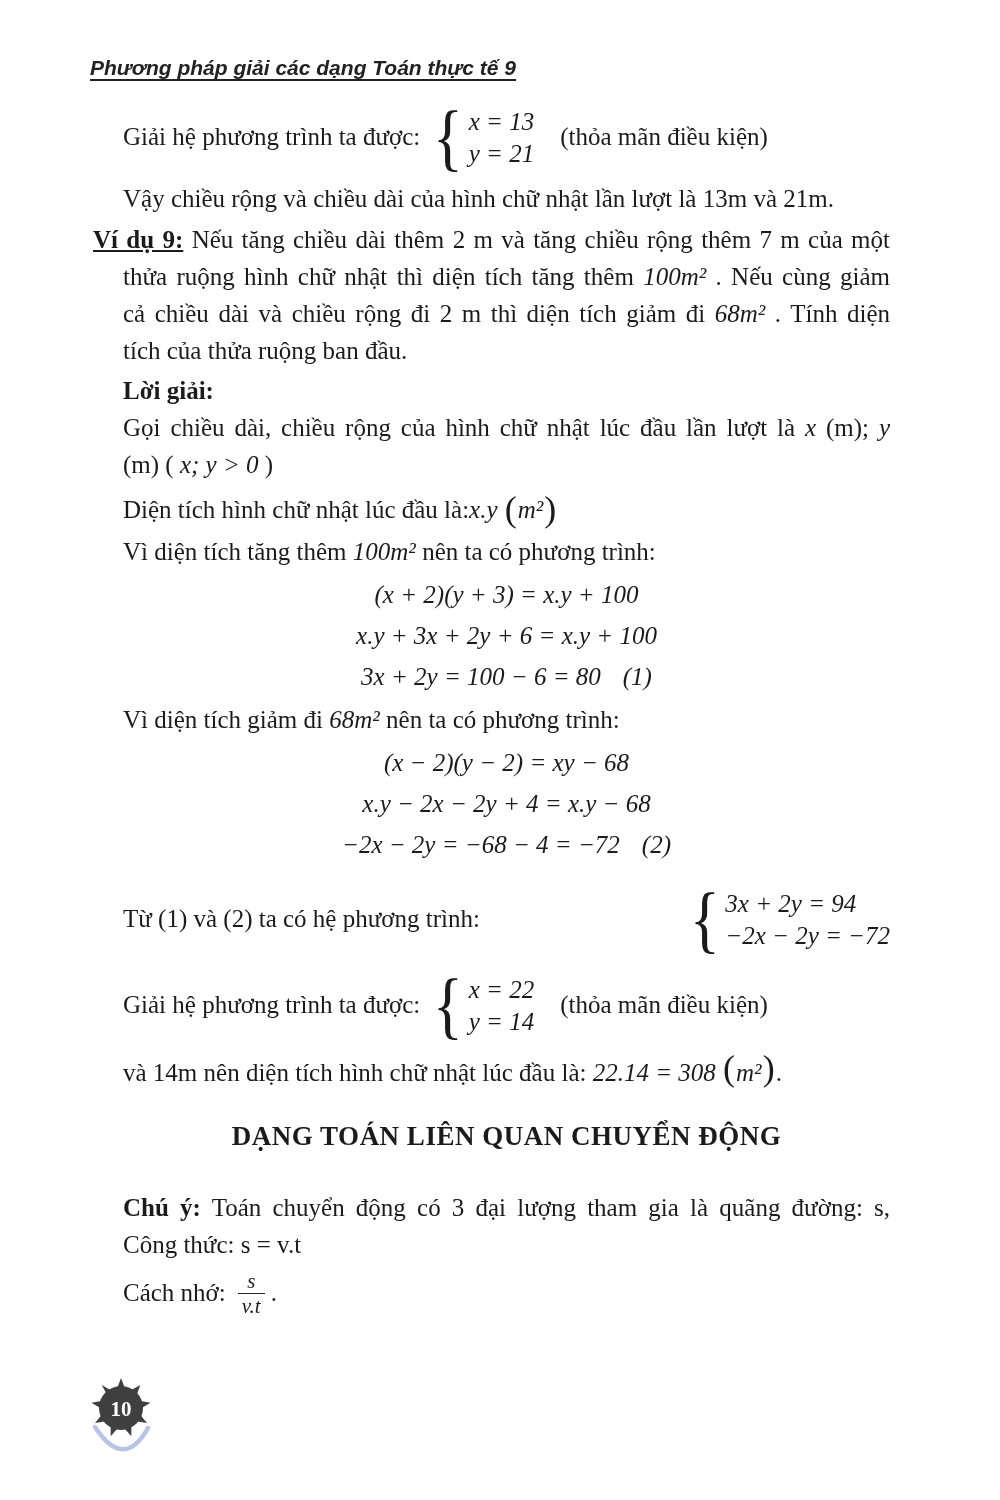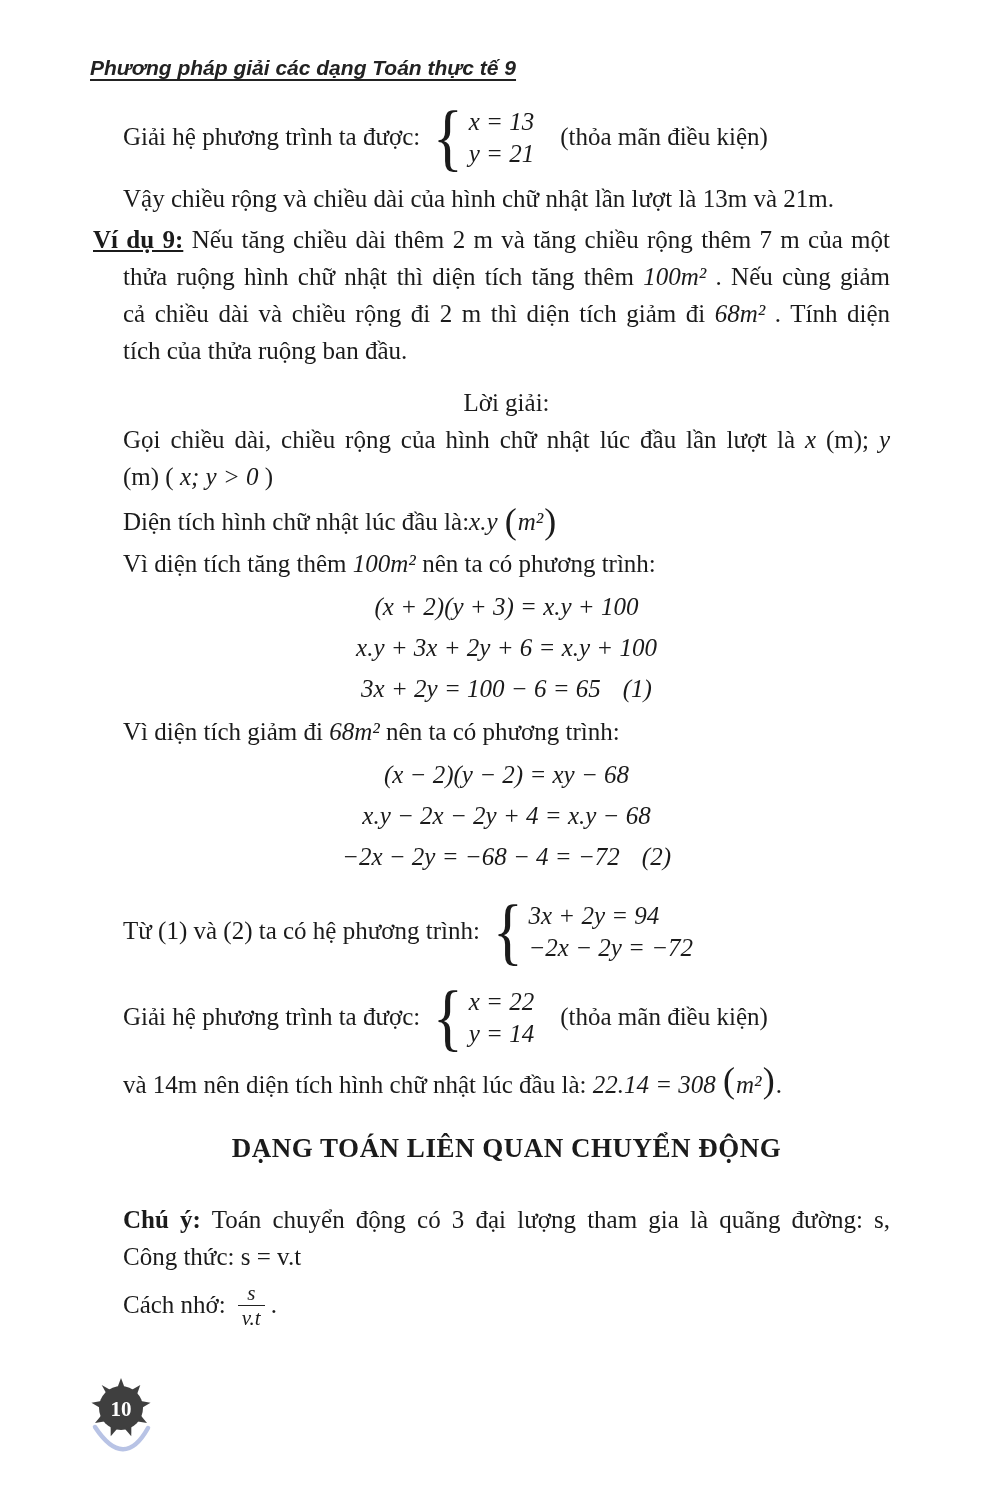--- a/index.html
+++ b/index.html
@@ -30,37 +30,37 @@
   .tline{line-height:37px;}
   .jline{text-align:justify;text-align-last:justify;}
 
   .math{font-style:italic;}
   .bold{font-weight:bold;}
   .ul{text-decoration:underline;}
 
   
   .solve-row{display:flex;align-items:center;}
   .row1{margin:18px 0 4px;}
-  .row-combine{margin-top:16px;min-height:80px;}
+  .row-combine{margin-top:16px;min-height:80px;justify-content:space-between;}
   .row-solve2{margin-top:4px;min-height:84px;}
   .system{display:inline-flex;align-items:center;margin-left:10px;}
   .system .brace{
     font-size:74px;line-height:1;font-weight:400;
     transform:scaleX(.85);transform-origin:center;
     margin-right:3px;color:#1b1b1b;
   }
   .system .rows{display:inline-flex;flex-direction:column;gap:1px;}
   .system .rows .row{line-height:31px;}
   .note{margin-left:26px;}
 
   .conclusion1{margin-top:6px;}
   .example{margin-top:4px;}
   .example .first{margin-left:-30px;}
 
-  .center-bold{margin-top:16px;text-align:center;font-weight:normal;line-height:36px;}
+  .center-bold{margin-top:4px;text-align:left;font-weight:bold;line-height:36px;}
 
   .area-line{margin-top:4px;height:46px;display:flex;align-items:center;}
   .bp{font-size:36px;font-weight:300;line-height:1;position:relative;top:-1px;padding:0 1px;}
 
   .eqblock{margin:6px 0;text-align:center;}
   .eqblock .eqline{line-height:37px;margin-bottom:4px;}
   .eqlabel{margin-left:22px;}
 
   .section-heading{
     margin-top:28px;text-align:center;font-weight:bold;
@@ -129,21 +129,21 @@
     </div>
 
     <div class="tline">
       <span>Vì diện tích tăng thêm </span><span class="math">100m²</span><span> nên ta có phương trình:</span>
     </div>
 
     <div class="eqblock">
       <div class="eqline math">(x + 2)(y + 3) = x.y + 100</div>
       <div class="eqline math">x.y + 3x + 2y + 6 = x.y + 100</div>
       <div class="eqline">
-        <span class="math">3x + 2y = 100 − 6 = 65</span><span class="eqlabel math">(1)</span>
+        <span class="math">3x + 2y = 100 − 6 = 80</span><span class="eqlabel math">(1)</span>
       </div>
     </div>
 
     <div class="tline">
       <span>Vì diện tích giảm đi </span><span class="math">68m²</span><span> nên ta có phương trình:</span>
     </div>
 
     <div class="eqblock">
       <div class="eqline math">(x − 2)(y − 2) = xy − 68</div>
       <div class="eqline math">x.y − 2x − 2y + 4 = x.y − 68</div>

